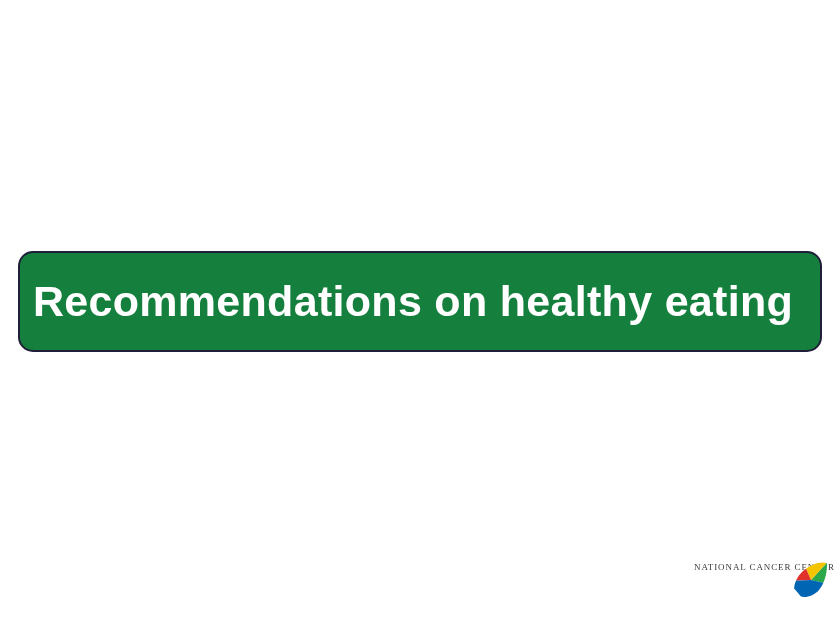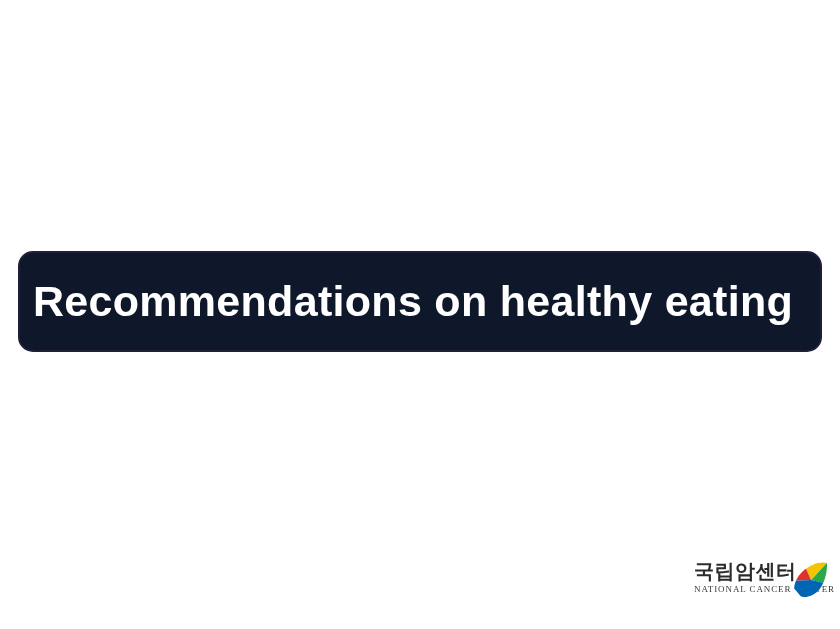--- a/index.html
+++ b/index.html
@@ -22,21 +22,21 @@
   }
 
   
   .title-banner {
     position: absolute;
     left: 18px;
     top: 251px;
     width: 804px;
     height: 101px;
     box-sizing: border-box;
-    background: #0f172a;
+    background: #15803d;
     border: 2px solid #1f1f3a;
     border-radius: 15px;
     display: flex;
     align-items: center;
     justify-content: center;
   }
 
   .title-text {
     color: #ffffff;
     font-family: "Liberation Sans", sans-serif;
@@ -98,21 +98,20 @@
 <body>
 
 <div class="slide">
 
   <div class="title-banner">
     <div class="title-text">Recommendations on healthy eating</div>
   </div>
 
   <div class="logo">
     <div class="logo-wordmarks">
-      <div class="logo-korean">국립암센터</div>
       <div class="logo-english">NATIONAL CANCER CENTER</div>
     </div>
 
     <svg class="logo-leaf" viewBox="0 0 34 38">
       <defs>
         <clipPath id="leafClip">
           <path d="M33 2 C33 2, 34 18, 25 29 C18 37, 7 38, 2 33 C-2 28, 1 18, 8 11 C16 3, 27 0, 33 2 Z"></path>
         </clipPath>
       </defs>
       <g clip-path="url(#leafClip)">

